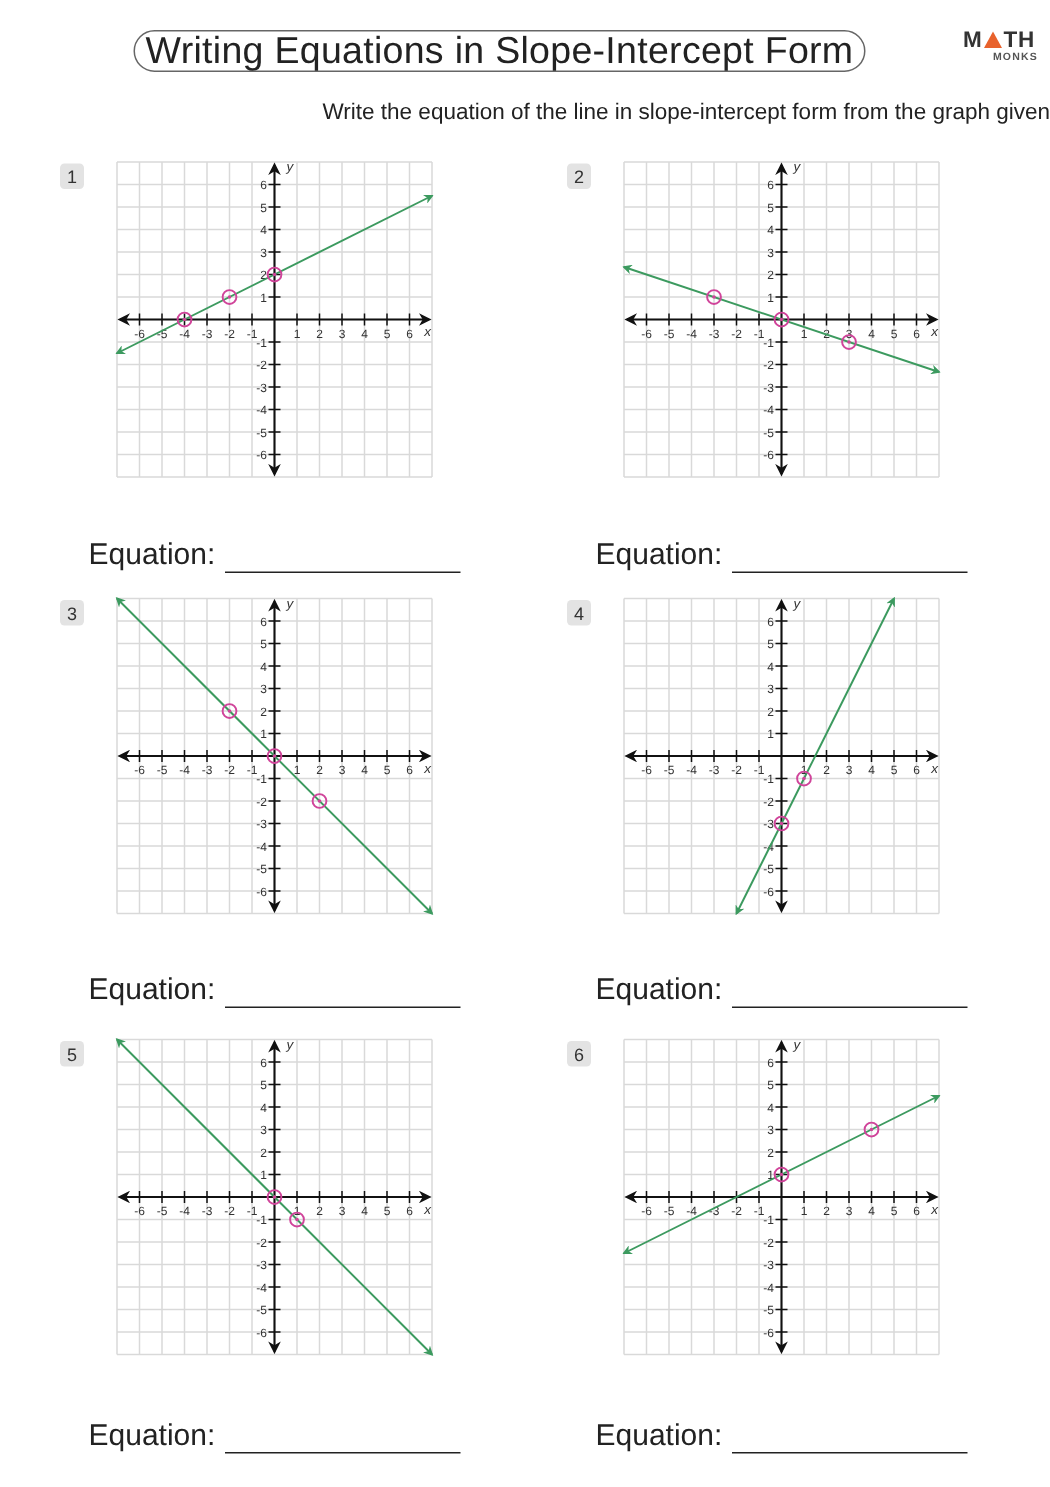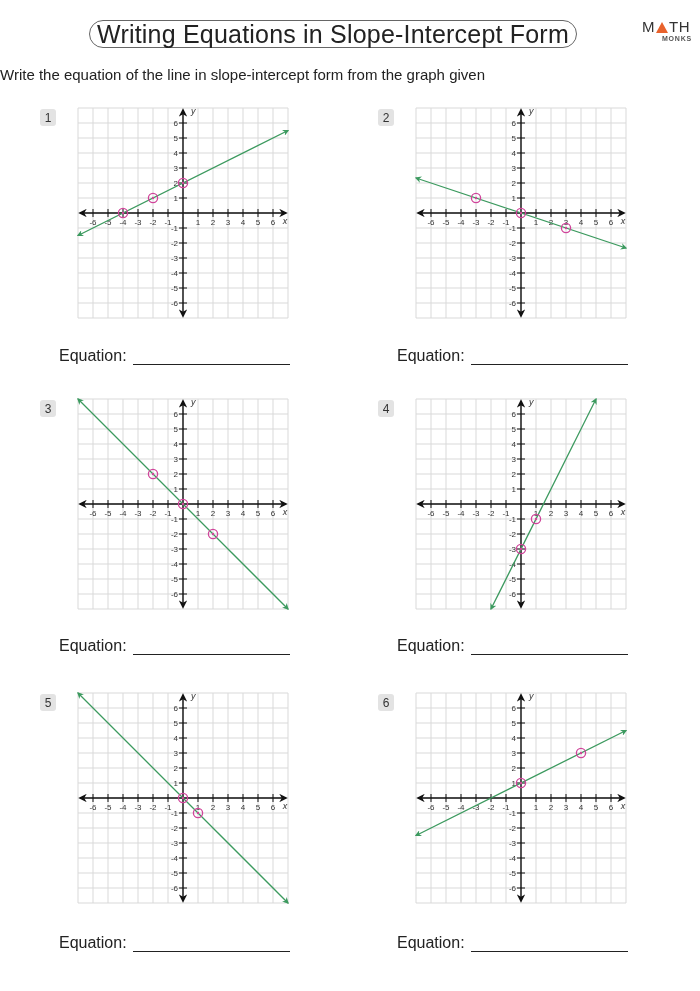--- a/index.html
+++ b/index.html
@@ -4,32 +4,32 @@
 <style>
   html, body { margin: 0; padding: 0; background: #ffffff; }
   body { width: 700px; height: 991px; position: relative; overflow: hidden; font-family: "Liberation Sans", "DejaVu Sans", sans-serif; color: #222; }
   .title-pill {
     position: absolute; left: 89px; top: 20px; width: 488px; height: 28px;
     border: 1.5px solid #666; border-radius: 20px; box-sizing: border-box;
     display: flex; align-items: center; justify-content: center;
     font-size: 25px; color: #222; letter-spacing: 0.2px;
   }
   .logo { position: absolute; left: 638px; top: 19px; width: 56px; text-align: center; }
-  .logo-top { font-size: 15px; font-weight: normal; color: #333; letter-spacing: 0.5px; line-height: 16px; }
+  .logo-top { font-size: 15px; font-weight: bold; color: #333; letter-spacing: 0.5px; line-height: 16px; }
   .logo-top .tri { display: inline-block; width: 0; height: 0; border-left: 6px solid transparent; border-right: 6px solid transparent; border-bottom: 11px solid #e8622c; vertical-align: -1px; margin: 0 1px; }
   .logo-bottom { font-size: 7px; font-weight: bold; color: #555; letter-spacing: 0.8px; text-align: right; padding-right: 2px; }
-  .instructions { position: absolute; left: 0; top: 66px; width: 700px; text-align: left; font-size: 15px; color: #222; }
+  .instructions { position: absolute; left: 0; top: 66px; width: 700px; text-align: right; font-size: 15px; color: #222; }
   .problem { position: absolute; width: 320px; height: 280px; }
   .num-badge {
     position: absolute; left: 0; top: 0; width: 16px; height: 17px;
     background: #e3e3e3; border-radius: 3px; font-size: 12px; color: #333;
     display: flex; align-items: center; justify-content: center;
   }
   .graph { position: absolute; }
-  .eq-row { position: absolute; font-size: 16px; color: #222; display: flex; align-items: flex-end; }
+  .eq-row { position: absolute; font-size: 20px; color: #222; display: flex; align-items: flex-end; margin-top: 12px; }
   .eq-line { display: inline-block; width: 157px; border-bottom: 1.5px solid #222; height: 16px; margin-left: 6px; }
   svg text { font-family: "Liberation Sans", "DejaVu Sans", sans-serif; }
 </style>
 </head>
 <body>
 
 <div class="title-pill">
   <span>Writing Equations in Slope-Intercept Form</span>
 </div>
 

